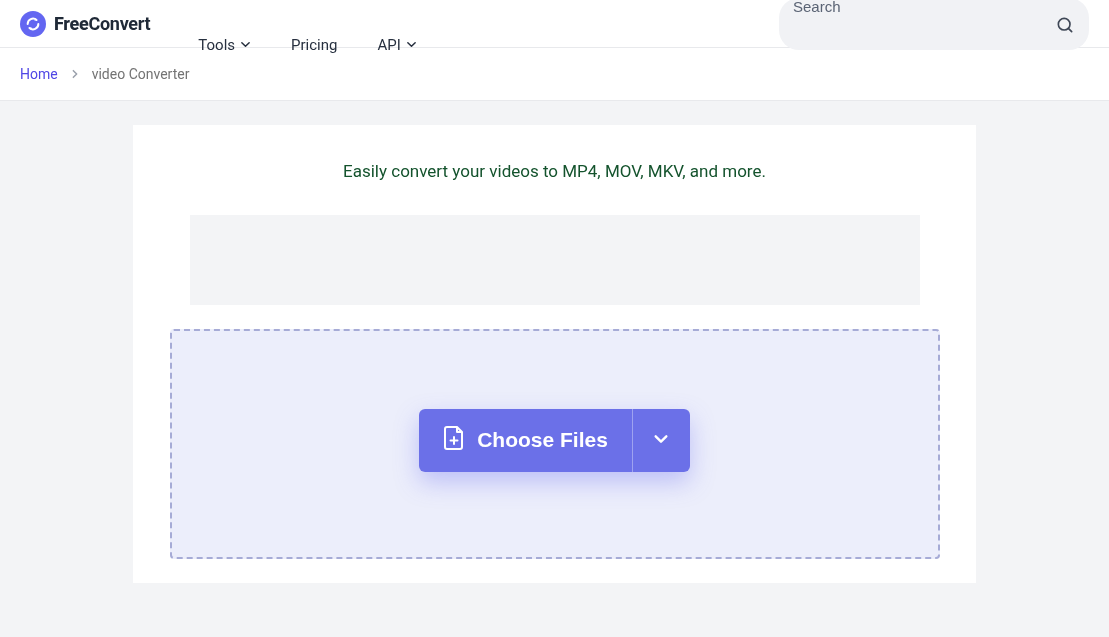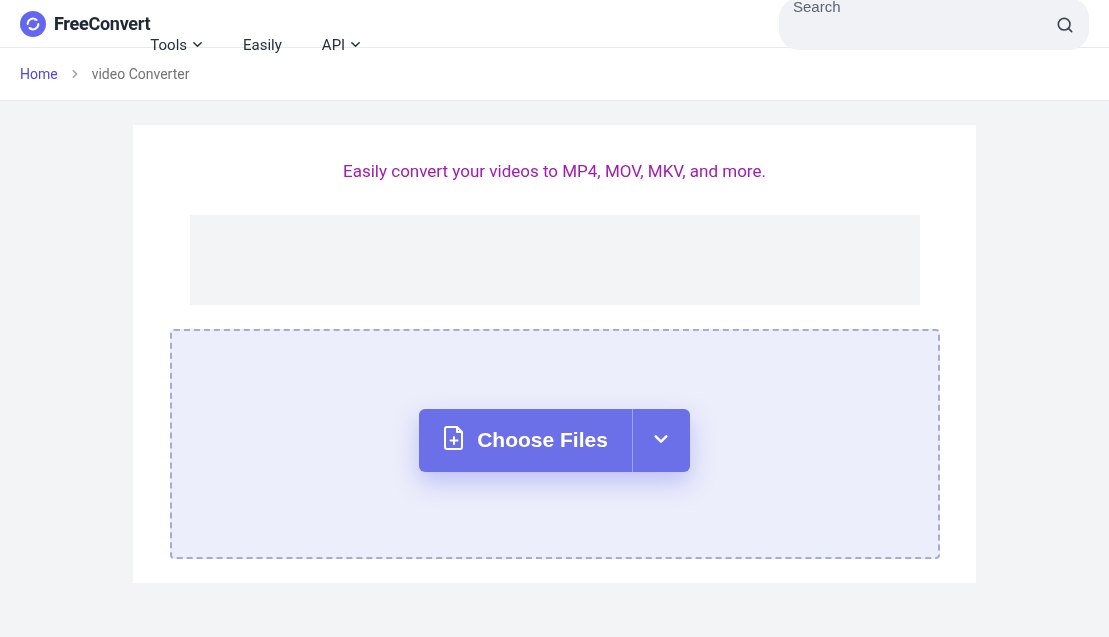--- a/index.html
+++ b/index.html
@@ -13,20 +13,21 @@
     display: flex;
     align-items: center;
     padding: 0 20px;
     height: 48px;
     border-bottom: 1px solid #e8e9ec;
   }
   .logo {
     display: flex;
     align-items: center;
     gap: 8px;
+    margin-right: 48px;
   }
   .logo-icon {
     width: 26px;
     height: 26px;
     border-radius: 50%;
     background: #6366f1;
     display: flex;
     align-items: center;
     justify-content: center;
   }
@@ -102,21 +103,21 @@
     text-align: center;
     font-size: 44px;
     font-weight: 800;
     color: #232b3a;
     letter-spacing: -0.5px;
     margin-bottom: 14px;
   }
   .subtitle {
     text-align: center;
     font-size: 17px;
-    color: #a21caf;
+    color: #14532d;
     margin-bottom: 34px;
   }
   .ad-slot {
     background: #f3f4f6;
     width: 730px;
     height: 90px;
     margin: 0 auto 24px;
   }
   .dropzone {
     border: 2px dashed #a6abd6;
@@ -187,21 +188,21 @@
   <nav class="nav">
     <div class="nav-item">
       <span>Tools</span>
       <span class="chev">
         <svg width="11" height="11" viewBox="0 0 12 12">
             <path d="M2 4l4 4 4-4" stroke="#27303f" stroke-width="1.6" fill="none" stroke-linecap="round" stroke-linejoin="round"></path>
           </svg>
       </span>
     </div>
     <div class="nav-item">
-      <span>Easily</span>
+      <span>Pricing</span>
     </div>
     <div class="nav-item">
       <span>API</span>
       <span class="chev">
         <svg width="11" height="11" viewBox="0 0 12 12">
             <path d="M2 4l4 4 4-4" stroke="#27303f" stroke-width="1.6" fill="none" stroke-linecap="round" stroke-linejoin="round"></path>
           </svg>
       </span>
     </div>
   </nav>

